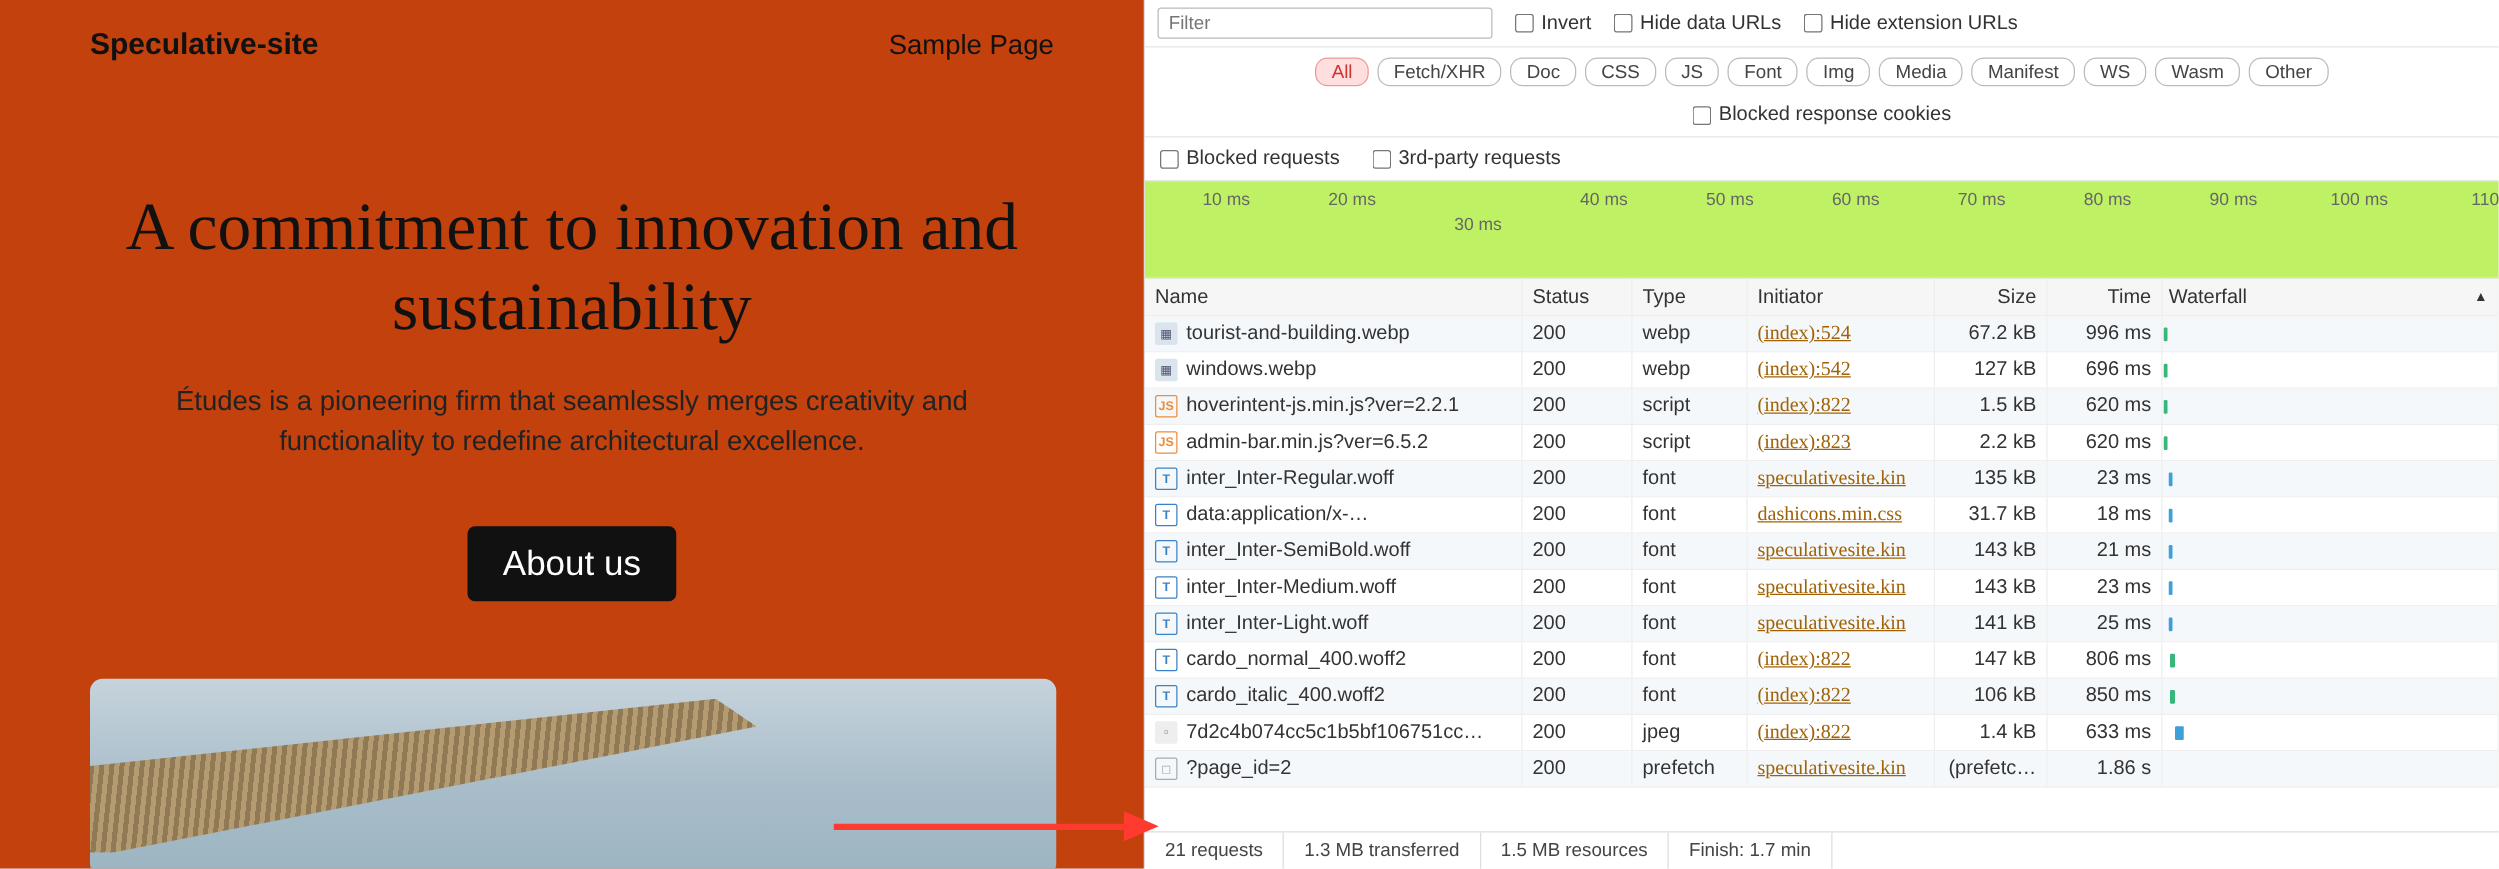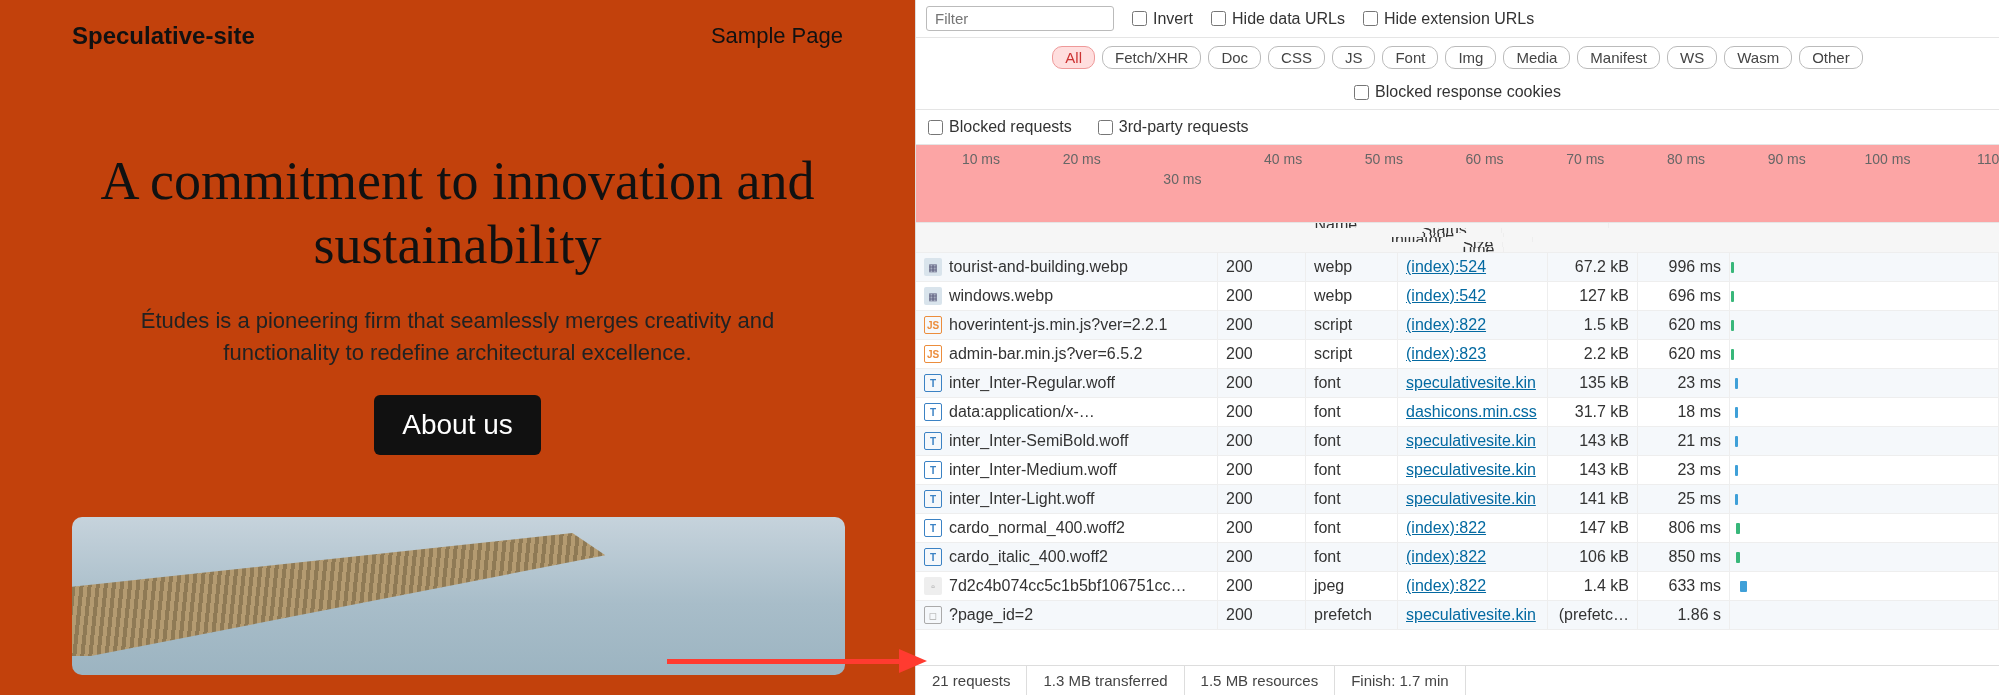--- a/index.html
+++ b/index.html
@@ -5,60 +5,60 @@
 * { margin: 0; padding: 0; box-sizing: border-box; }
 body { font-family: -apple-system, BlinkMacSystemFont, "Segoe UI", Arial, sans-serif; font-size: 13px; display: flex; width: 1999px; height: 695px; overflow: hidden; background: #fafafa; }
 
 
 .site { width: 915px; background: #c2410c; padding: 22px 72px; position: relative; }
 .site-header { display: flex; justify-content: space-between; align-items: center; margin-bottom: 100px; }
 .site-title { font-weight: 700; font-size: 24px; color: #111; }
 .site-nav { font-size: 22px; color: #111; }
 .hero { text-align: center; }
 .hero-heading { font-family: Georgia, serif; font-size: 54px; font-weight: 400; line-height: 1.18; color: #111; margin-bottom: 28px; }
-.hero-sub { font-size: 22px; color: #222; line-height: 1.45; margin-bottom: 26px; max-width: 720px; margin-left: auto; margin-right: auto; }
+.hero-sub { font-size: 22px; color: #222; line-height: 1.45; margin-bottom: 52px; max-width: 720px; margin-left: auto; margin-right: auto; }
 .about-btn { background: #111; color: #fff; border: none; font-size: 28px; padding: 14px 28px; border-radius: 6px; cursor: pointer; }
 .hero-img { margin-top: 62px; width: 773px; height: 158px; border-radius: 10px; background: linear-gradient(180deg,#c6d3dc 0%,#a8bdc9 55%,#9cb4c1 100%); position: relative; overflow: hidden; margin-left:auto; margin-right:auto;}
 .roof { position:absolute; left:-2%; top:10%; width:71%; height:78%; background: repeating-linear-gradient(96deg,#b49b71 0 4px,#8f7a55 4px 8px); clip-path: polygon(0 45%, 94% 0, 100% 18%, 6% 100%, 0 100%); border-top-right-radius: 10px; }
 
 .arrow { position:absolute; bottom:25px; left:667px; width:260px; height:18px; }
 .arrow-line { position:absolute; top:7px; left:0; width:232px; height:5px; background:#ff3b30; }
 .arrow-head { position:absolute; right:0; top:-3px; width:0; height:0; border-left:28px solid #ff3b30; border-top:12px solid transparent; border-bottom:12px solid transparent; }
 
 
 .dt { flex:1; background:#fff; border-left:1px solid #ddd; display:flex; flex-direction:column; font-size:16px; color:#333; }
 .dt-row1 { display:flex; align-items:center; gap:18px; padding:6px 10px; border-bottom:1px solid #e5e5e5; }
-.filter-input { width:188px; padding:3px 8px; border:1px solid #bbb; border-radius:3px; font-size:15px; color:#a21caf; }
+.filter-input { width:268px; padding:3px 8px; border:1px solid #bbb; border-radius:3px; font-size:15px; color:#a21caf; }
 .chk { display:flex; align-items:center; gap:6px; color:#333; }
 .chk input { width:15px; height:15px; }
 
 .dt-row2 { display:flex; align-items:center; gap:7px; padding:8px 10px; border-bottom:1px solid #e5e5e5; flex-wrap:wrap;flex-direction:column; }
 .pill { border:1px solid #bbb; background:#fff; border-radius:10px; padding:2px 12px; font-size:15px; color:#444; cursor:pointer; }
 .pill.active { background:#ffdede; border-color:#e99; color:#c33; }
 
 .dt-row3 { display:flex; align-items:center; gap:26px; padding:8px 12px; border-bottom:1px solid #e5e5e5; }
 
-.timeline { height:78px; border-bottom:1px solid #e5e5e5; background:#fca5a5; position:relative; }
+.timeline { height:78px; border-bottom:1px solid #e5e5e5; background:#bef264; position:relative; }
 .tick { position:absolute; top:6px; font-size:14px; color:#666; transform:translateX(-50%); }
 
 .table { flex:1; overflow:auto; }
 .thead, .trow { display:flex; align-items:center; border-bottom:1px solid #eee; }
-.thead { background:#f6f6f6; font-weight:500; color:#333; height:30px; position:sticky; top:0;flex-direction:column; }
+.thead { background:#f6f6f6; font-weight:500; color:#333; height:30px; position:sticky; top:0; }
 .trow { height:29px; }
 .trow:nth-child(even){ background:#fff; }
 .trow:nth-child(odd){ background:#f5f8fb; }
 .cell { padding:0 8px; overflow:hidden; text-overflow:ellipsis; white-space:nowrap; border-right:1px solid #eee; height:100%; display:flex; align-items:center; }
 .c-name{ width:302px; gap:7px; }
 .c-status{ width:88px; }
 .c-type{ width:92px; }
 .c-initiator{ width:150px; }
 .c-size{ width:90px; justify-content:flex-end; }
 .c-time{ width:92px; justify-content:flex-end; }
 .c-wf{ flex:1; position:relative; padding-left:5px;}
-.link { color:#0369a1; text-decoration:underline; }
+.link { color:#a16207; text-decoration:underline;font-family:Liberation Serif, serif; }
 .arrow-sort { margin-left:auto; font-size:11px; }
 .fi { width:18px; height:18px; display:inline-flex; align-items:center; justify-content:center; font-size:10px; border-radius:2px; flex-shrink:0; }
 .fi-img{ background:#d9e4ec; color:#557; }
 .fi-js{ border:1.5px solid #ec8d3c; color:#ec8d3c; font-weight:700; }
 .fi-font{ border:1.5px solid #3b82c4; color:#3b82c4; font-weight:700; }
 .fi-doc{ background:#eee; color:#888; }
 .fi-pre{ border:1.5px solid #aaa; color:#aaa; }
 .wf-bar{ position:absolute; top:9px; height:11px; border-radius:1px; }
 
 .summary { display:flex; gap:0; border-top:1px solid #ddd; height:30px; align-items:center; font-size:15px; color:#444; }

